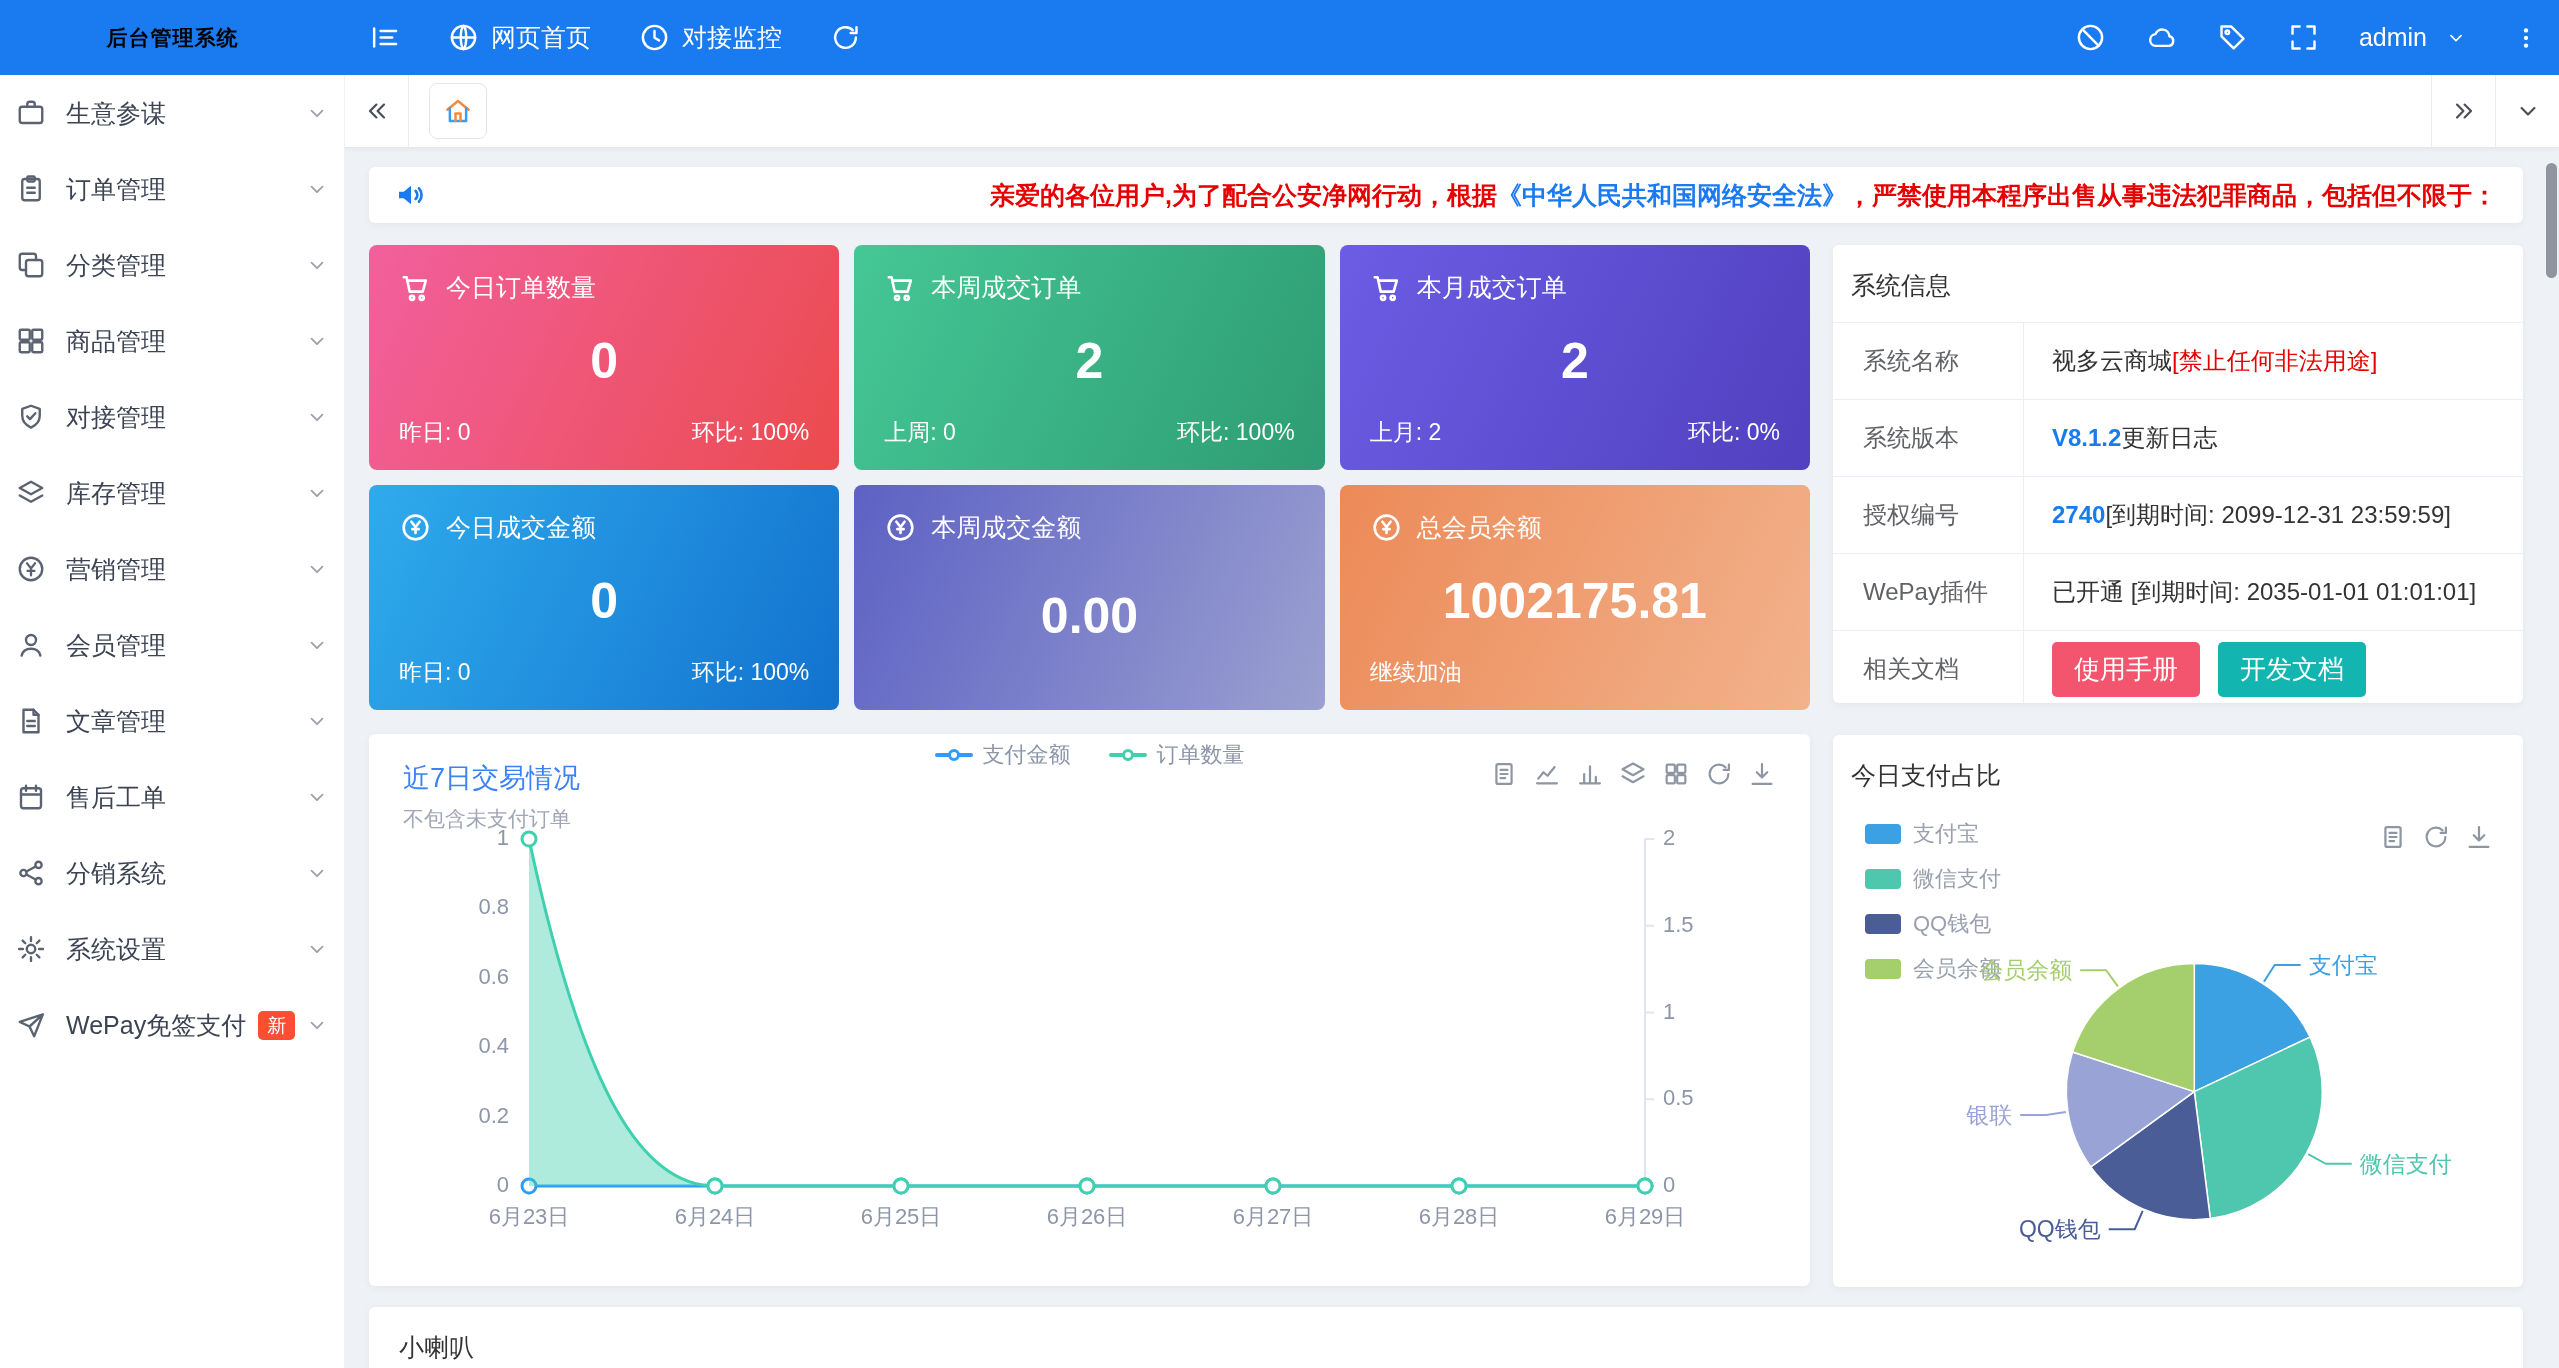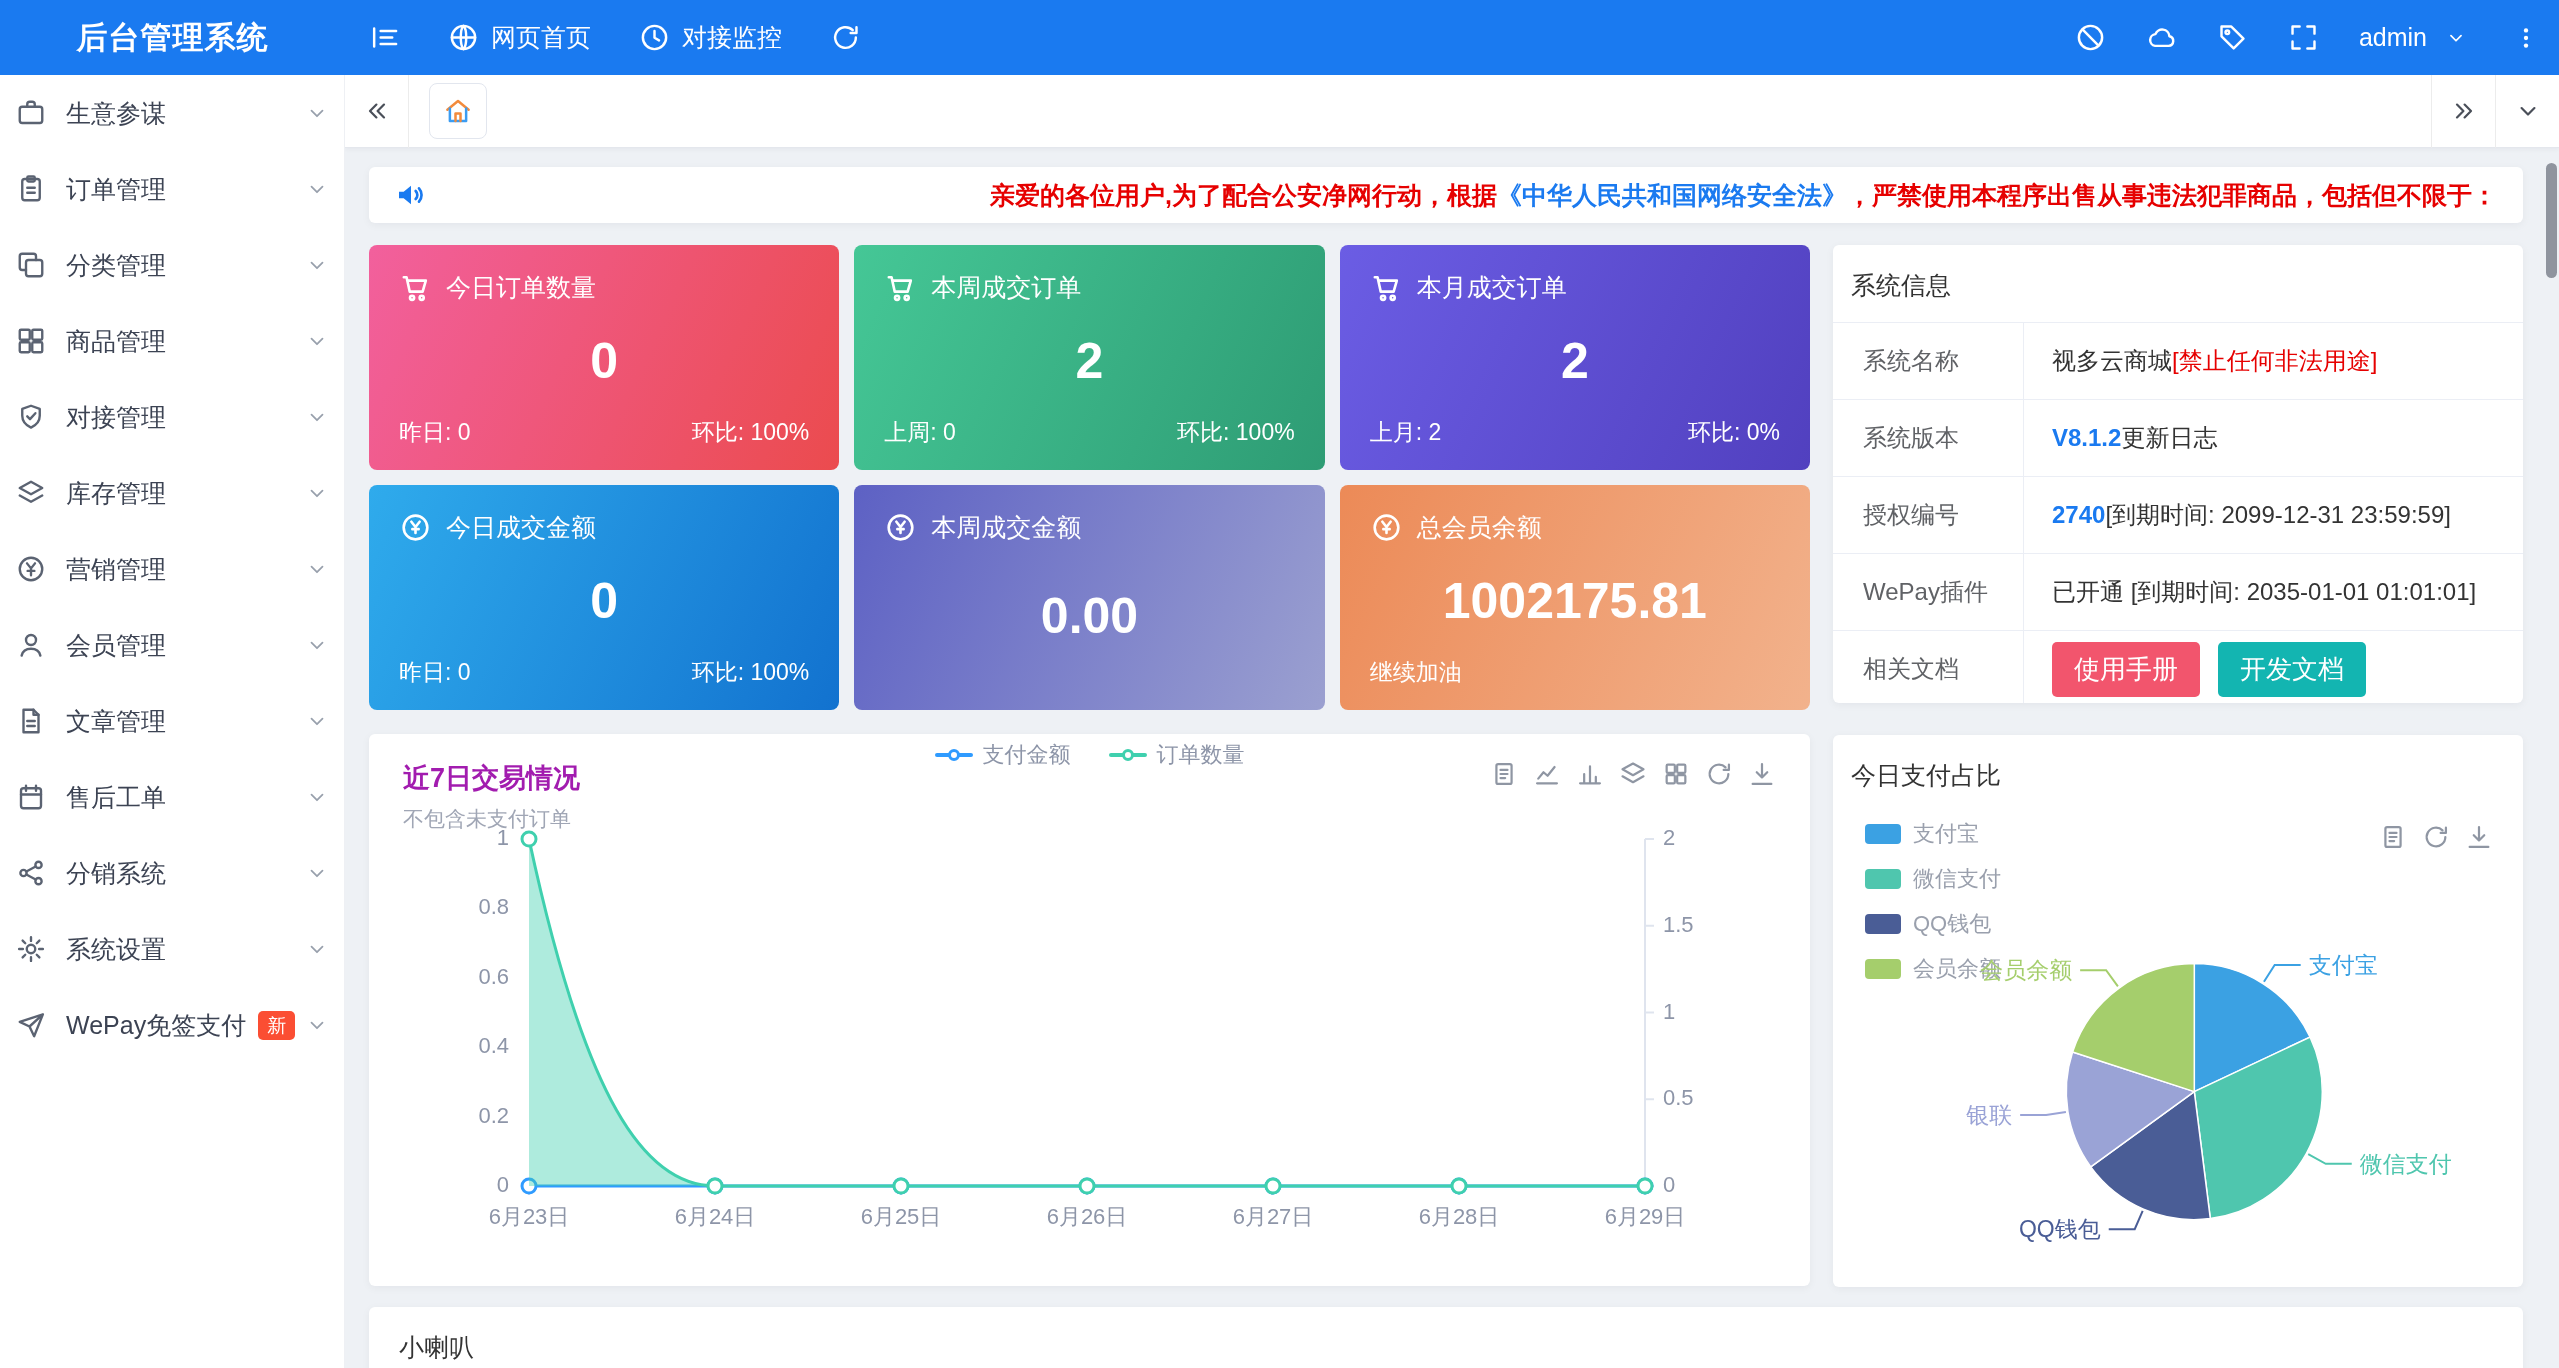--- a/index.html
+++ b/index.html
@@ -4,21 +4,21 @@
 <title>后台管理系统</title>
 <style>
   *{margin:0;padding:0;box-sizing:border-box}
   html,body{width:2559px;height:1368px;overflow:hidden;background:#eef1f5;
     font-family:"Liberation Sans","DejaVu Sans",sans-serif;color:#333}
   svg{display:block}
   .ico{fill:none;stroke:currentColor;stroke-width:1.9;stroke-linecap:round;stroke-linejoin:round}
 
   
   .topbar{position:fixed;top:0;left:0;right:0;height:75px;background:#1a7af0;display:flex;align-items:center;z-index:30}
-  .logo{width:345px;text-align:center;color:#ffffff;font-size:31px;font-weight:bold;letter-spacing:1px}
+  .logo{width:345px;text-align:center;color:#000000;font-size:21px;font-weight:bold;letter-spacing:1px}
   .top-item{display:flex;align-items:center;gap:12px;color:#fff;font-size:25px;height:75px;padding:0 24px;cursor:pointer}
   .top-item svg{width:31px;height:31px}
   .top-right{margin-left:auto;display:flex;align-items:center}
   .top-right .top-item{padding:0 20px}
   .user-menu span{margin-right:6px}
 
   
   .sidebar{position:fixed;top:75px;left:0;bottom:0;width:345px;background:#fff;border-right:1px solid #eef0f4;z-index:20}
   .side-item{height:76px;display:flex;align-items:center;padding:0 16px;font-size:25px;color:#3c4353;cursor:pointer}
   .side-item .s-icon{width:30px;height:30px;margin-right:20px;color:#5b6372;flex:none}
@@ -65,21 +65,21 @@
   .si-row{height:77px;display:flex;align-items:center;border-top:1px solid #ebeef5;font-size:24px}
   .si-label{width:190px;padding-left:30px;color:#606266;flex:none}
   .si-value{flex:1;align-self:stretch;display:flex;align-items:center;padding-left:28px;border-left:1px solid #ebeef5;color:#333;white-space:nowrap}
   .warn{color:#e60000}
   .link{color:#1a7af0;font-weight:bold}
   .btn{display:inline-block;padding:10px 22px;border-radius:5px;color:#fff;font-size:26px;margin-right:18px;cursor:pointer}
 
   
   .chart-panel{height:552px;margin-top:24px;position:relative}
   .ch-head{position:absolute;top:26px;left:34px;right:34px;display:flex;align-items:flex-start}
-  .ch-title{font-size:27px;font-weight:bold;color:#a21caf}
+  .ch-title{font-size:27px;font-weight:normal;color:#3b82f6}
   .ch-sub{font-size:21px;color:#a0a6b5;margin-top:9px}
   .ch-legend{position:absolute;left:50%;top:6px;transform:translateX(-50%);display:flex;gap:38px}
   .lg-item{display:flex;align-items:center;gap:10px;font-size:22px;color:#8d95a8;cursor:pointer}
   .lg-mark{position:relative;width:38px;height:14px}
   .lg-bar{position:absolute;left:0;right:0;top:5px;height:4px;border-radius:2px}
   .lg-dot{position:absolute;left:50%;top:50%;width:12px;height:12px;transform:translate(-50%,-50%);border-radius:50%;background:#fff;border:3px solid #999}
   .ch-tools{margin-left:auto;display:flex;gap:15px;color:#8f96a3}
   .ch-tools svg,.pie-tools svg{width:28px;height:28px;cursor:pointer}
   .line-plot{position:absolute;left:160px;right:165px;top:105px;bottom:100px}
   .line-plot .tick{position:absolute;color:#8d95a8;font-size:22px;white-space:nowrap}

